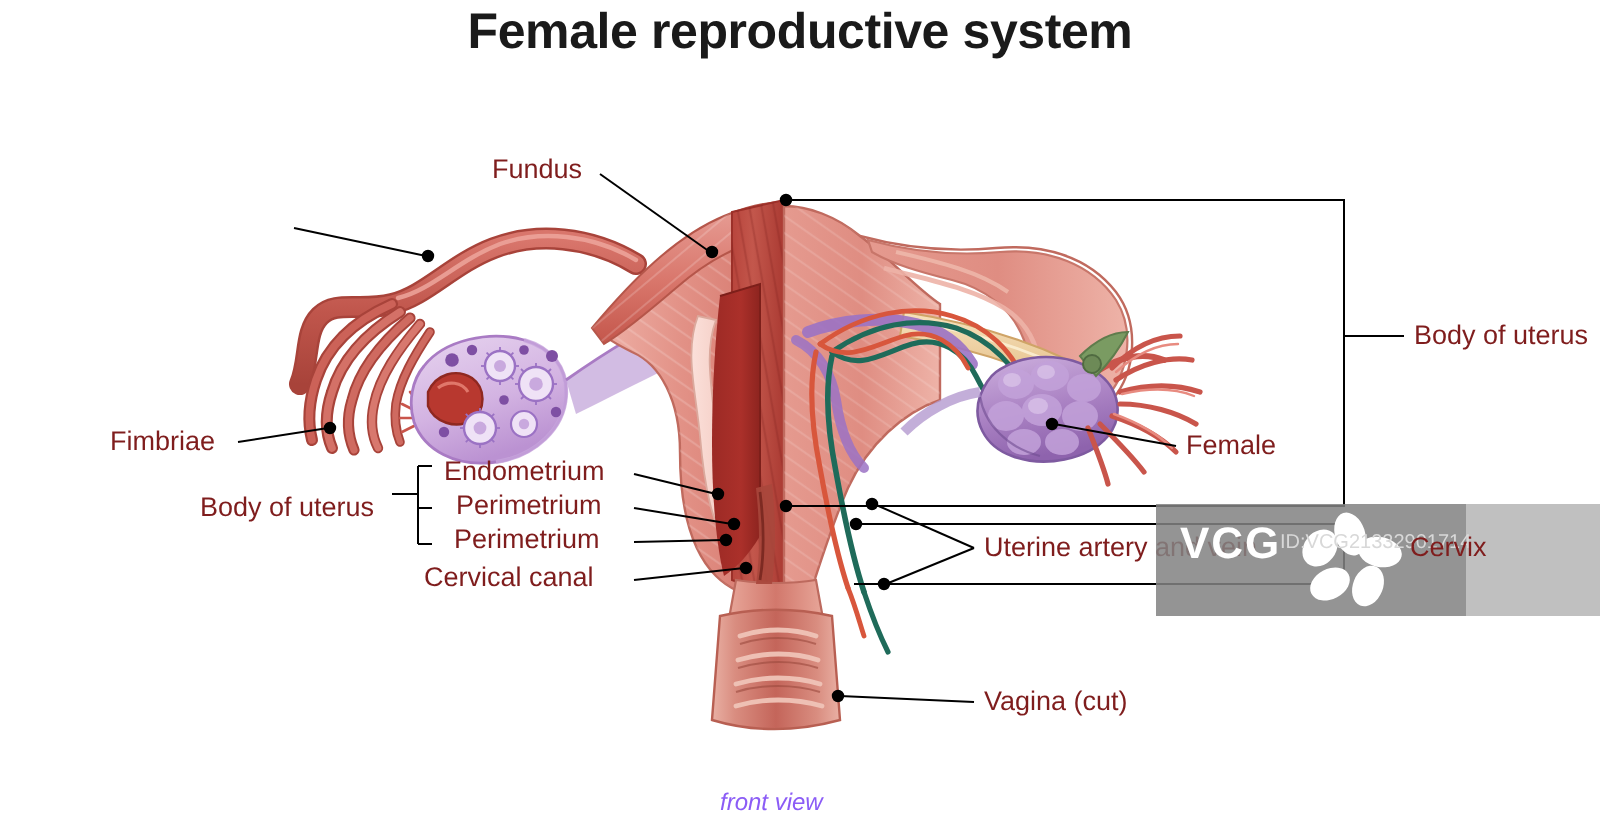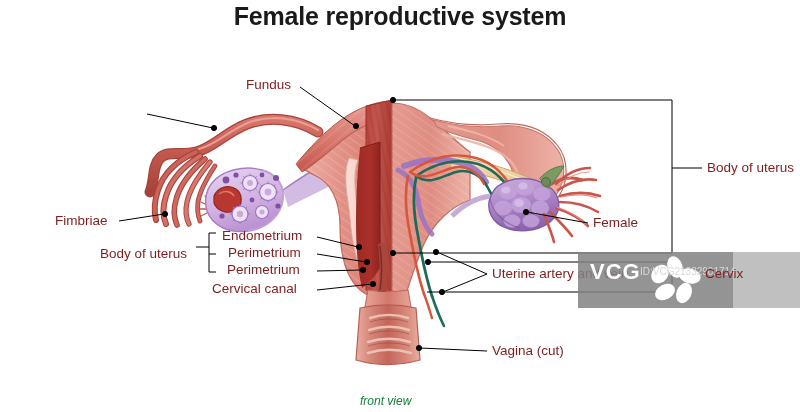--- a/index.html
+++ b/index.html
@@ -18,21 +18,21 @@
     font-size:25px;font-weight:bold;color:#1a1a1a;
     letter-spacing:-0.2px;
   }
   .lbl{
     position:absolute;
     font-size:13.5px;color:#7f1d1d;
     white-space:nowrap;line-height:1;
   }
   .cap{
     position:absolute;
-    font-size:12px;font-style:italic;color:#15803d;
+    font-size:12px;font-style:italic;color:#8b5cf6;
     white-space:nowrap;
   }
   
   #wm{
     position:absolute;left:578px;top:252px;
     width:155px;height:56px;
     background:rgba(130,130,130,0.72);
     overflow:hidden;
   }
   #wmTxt{

